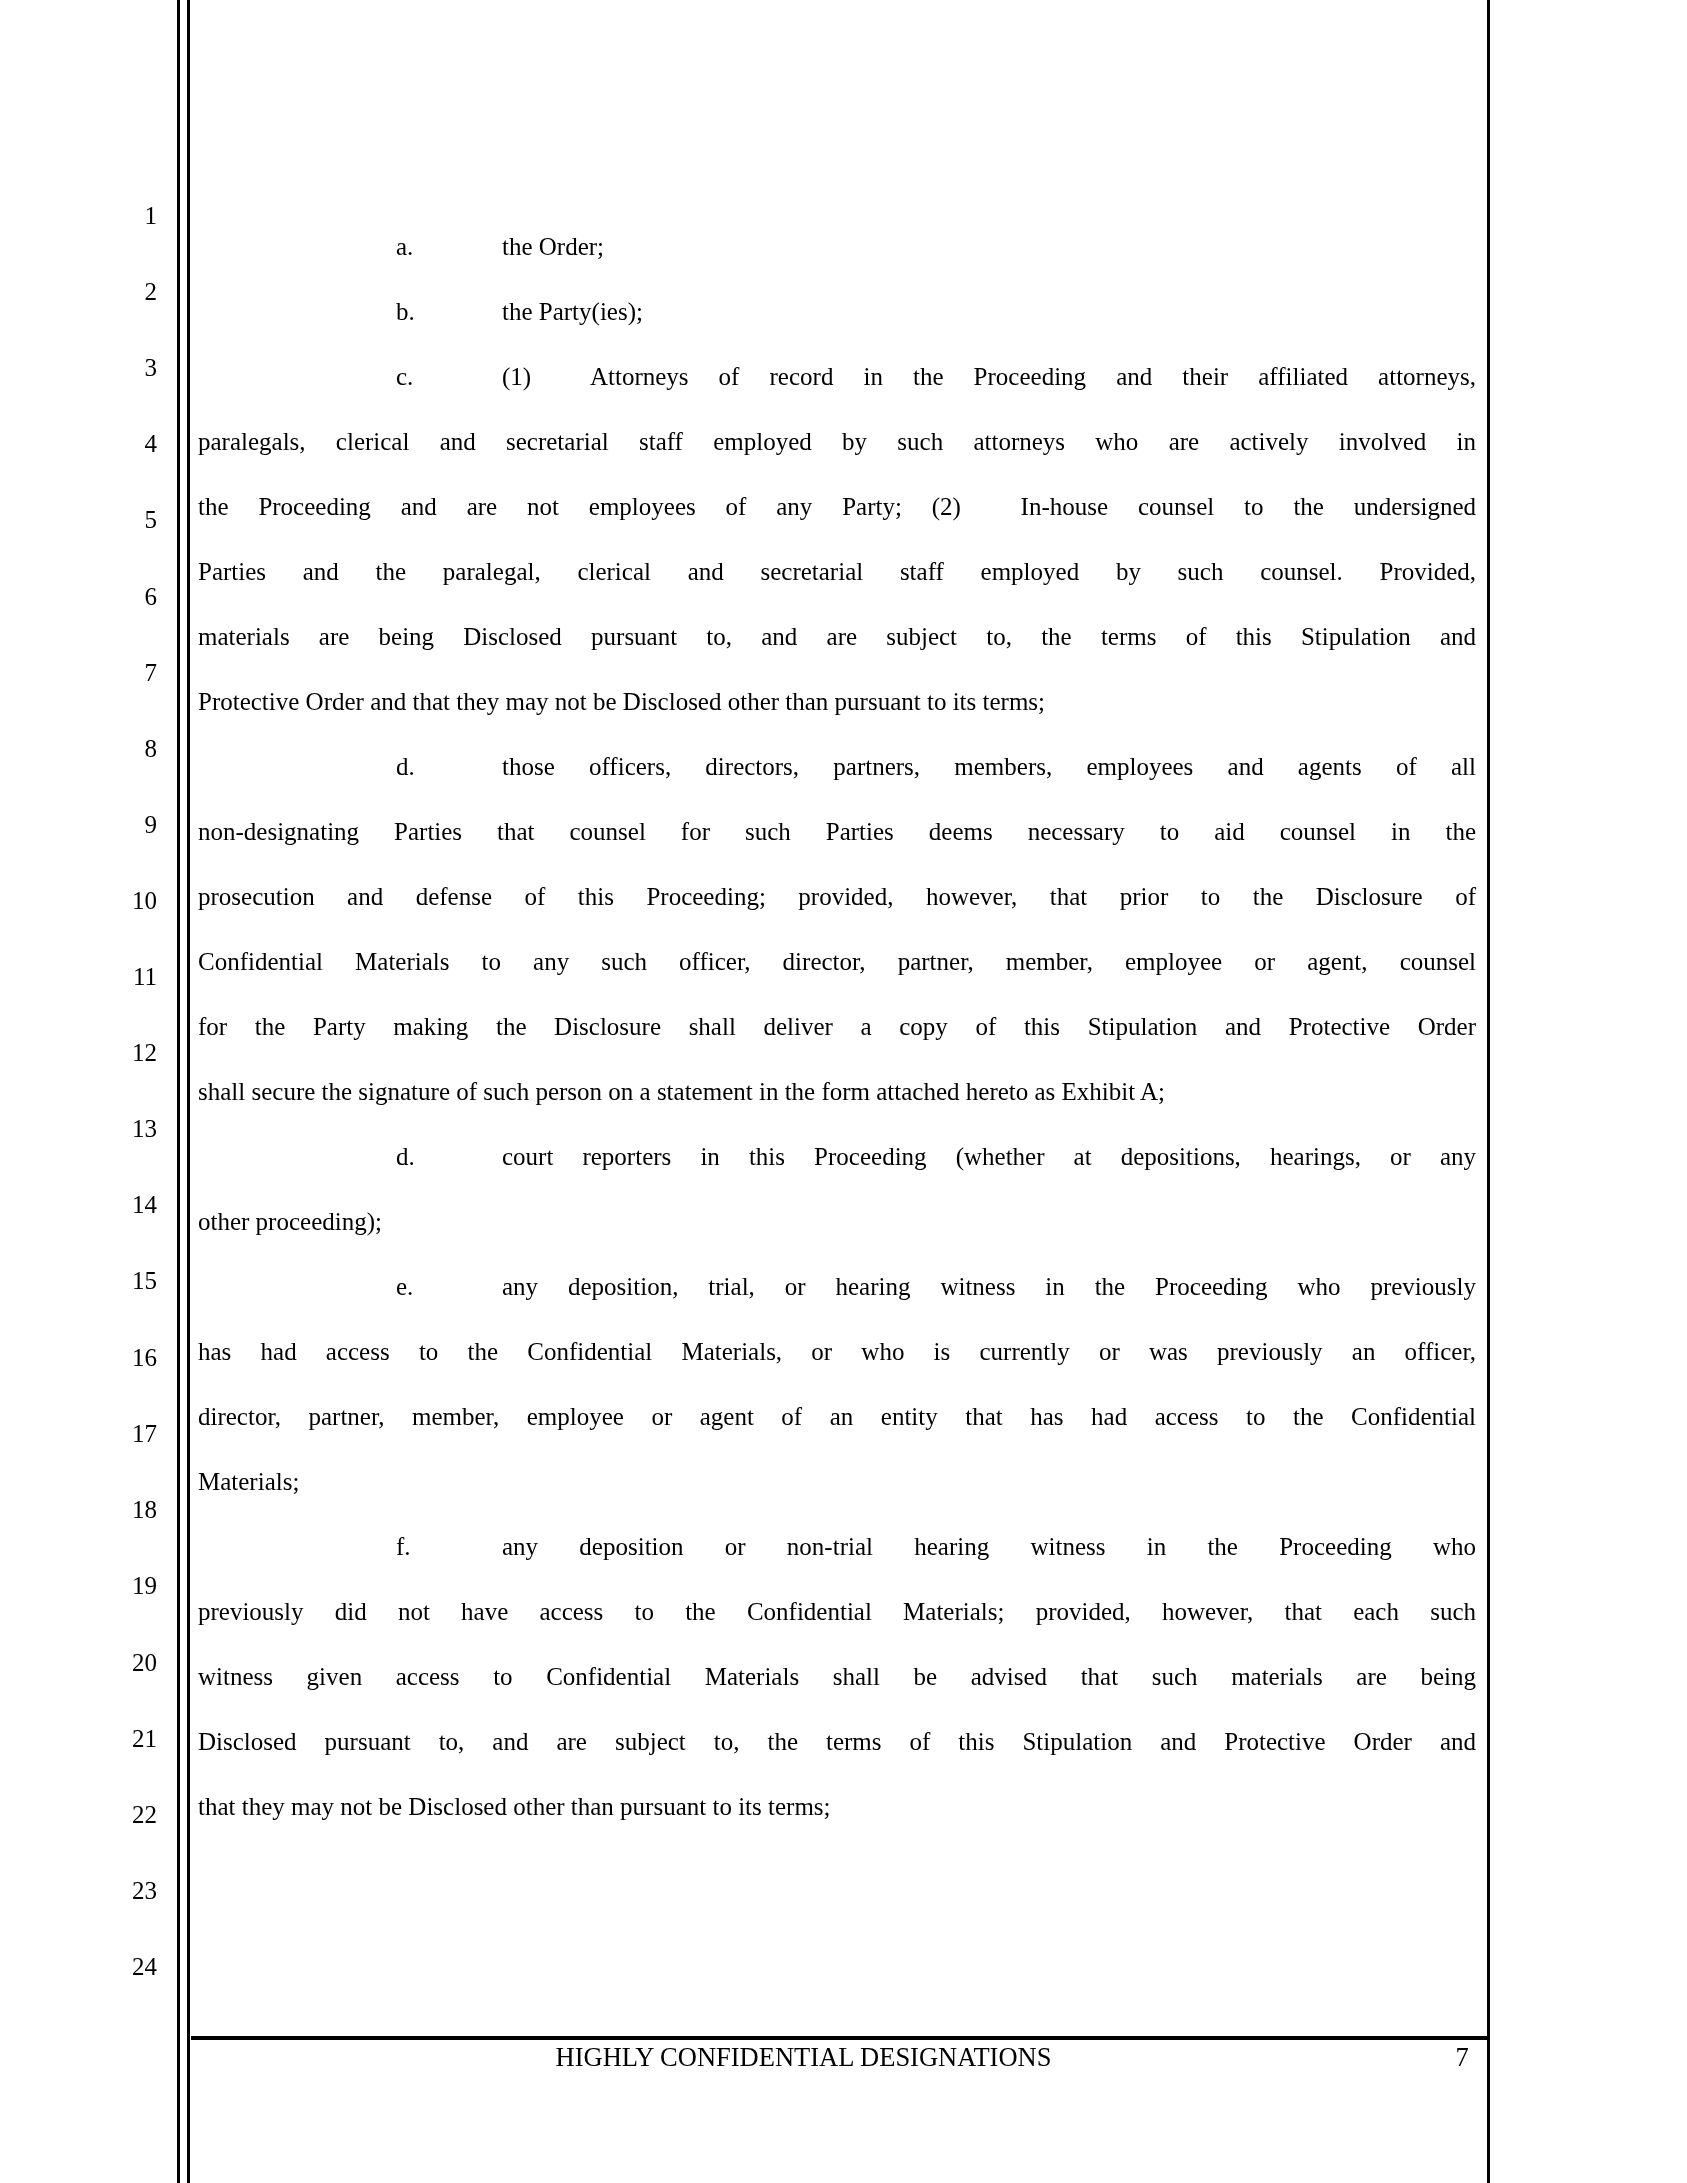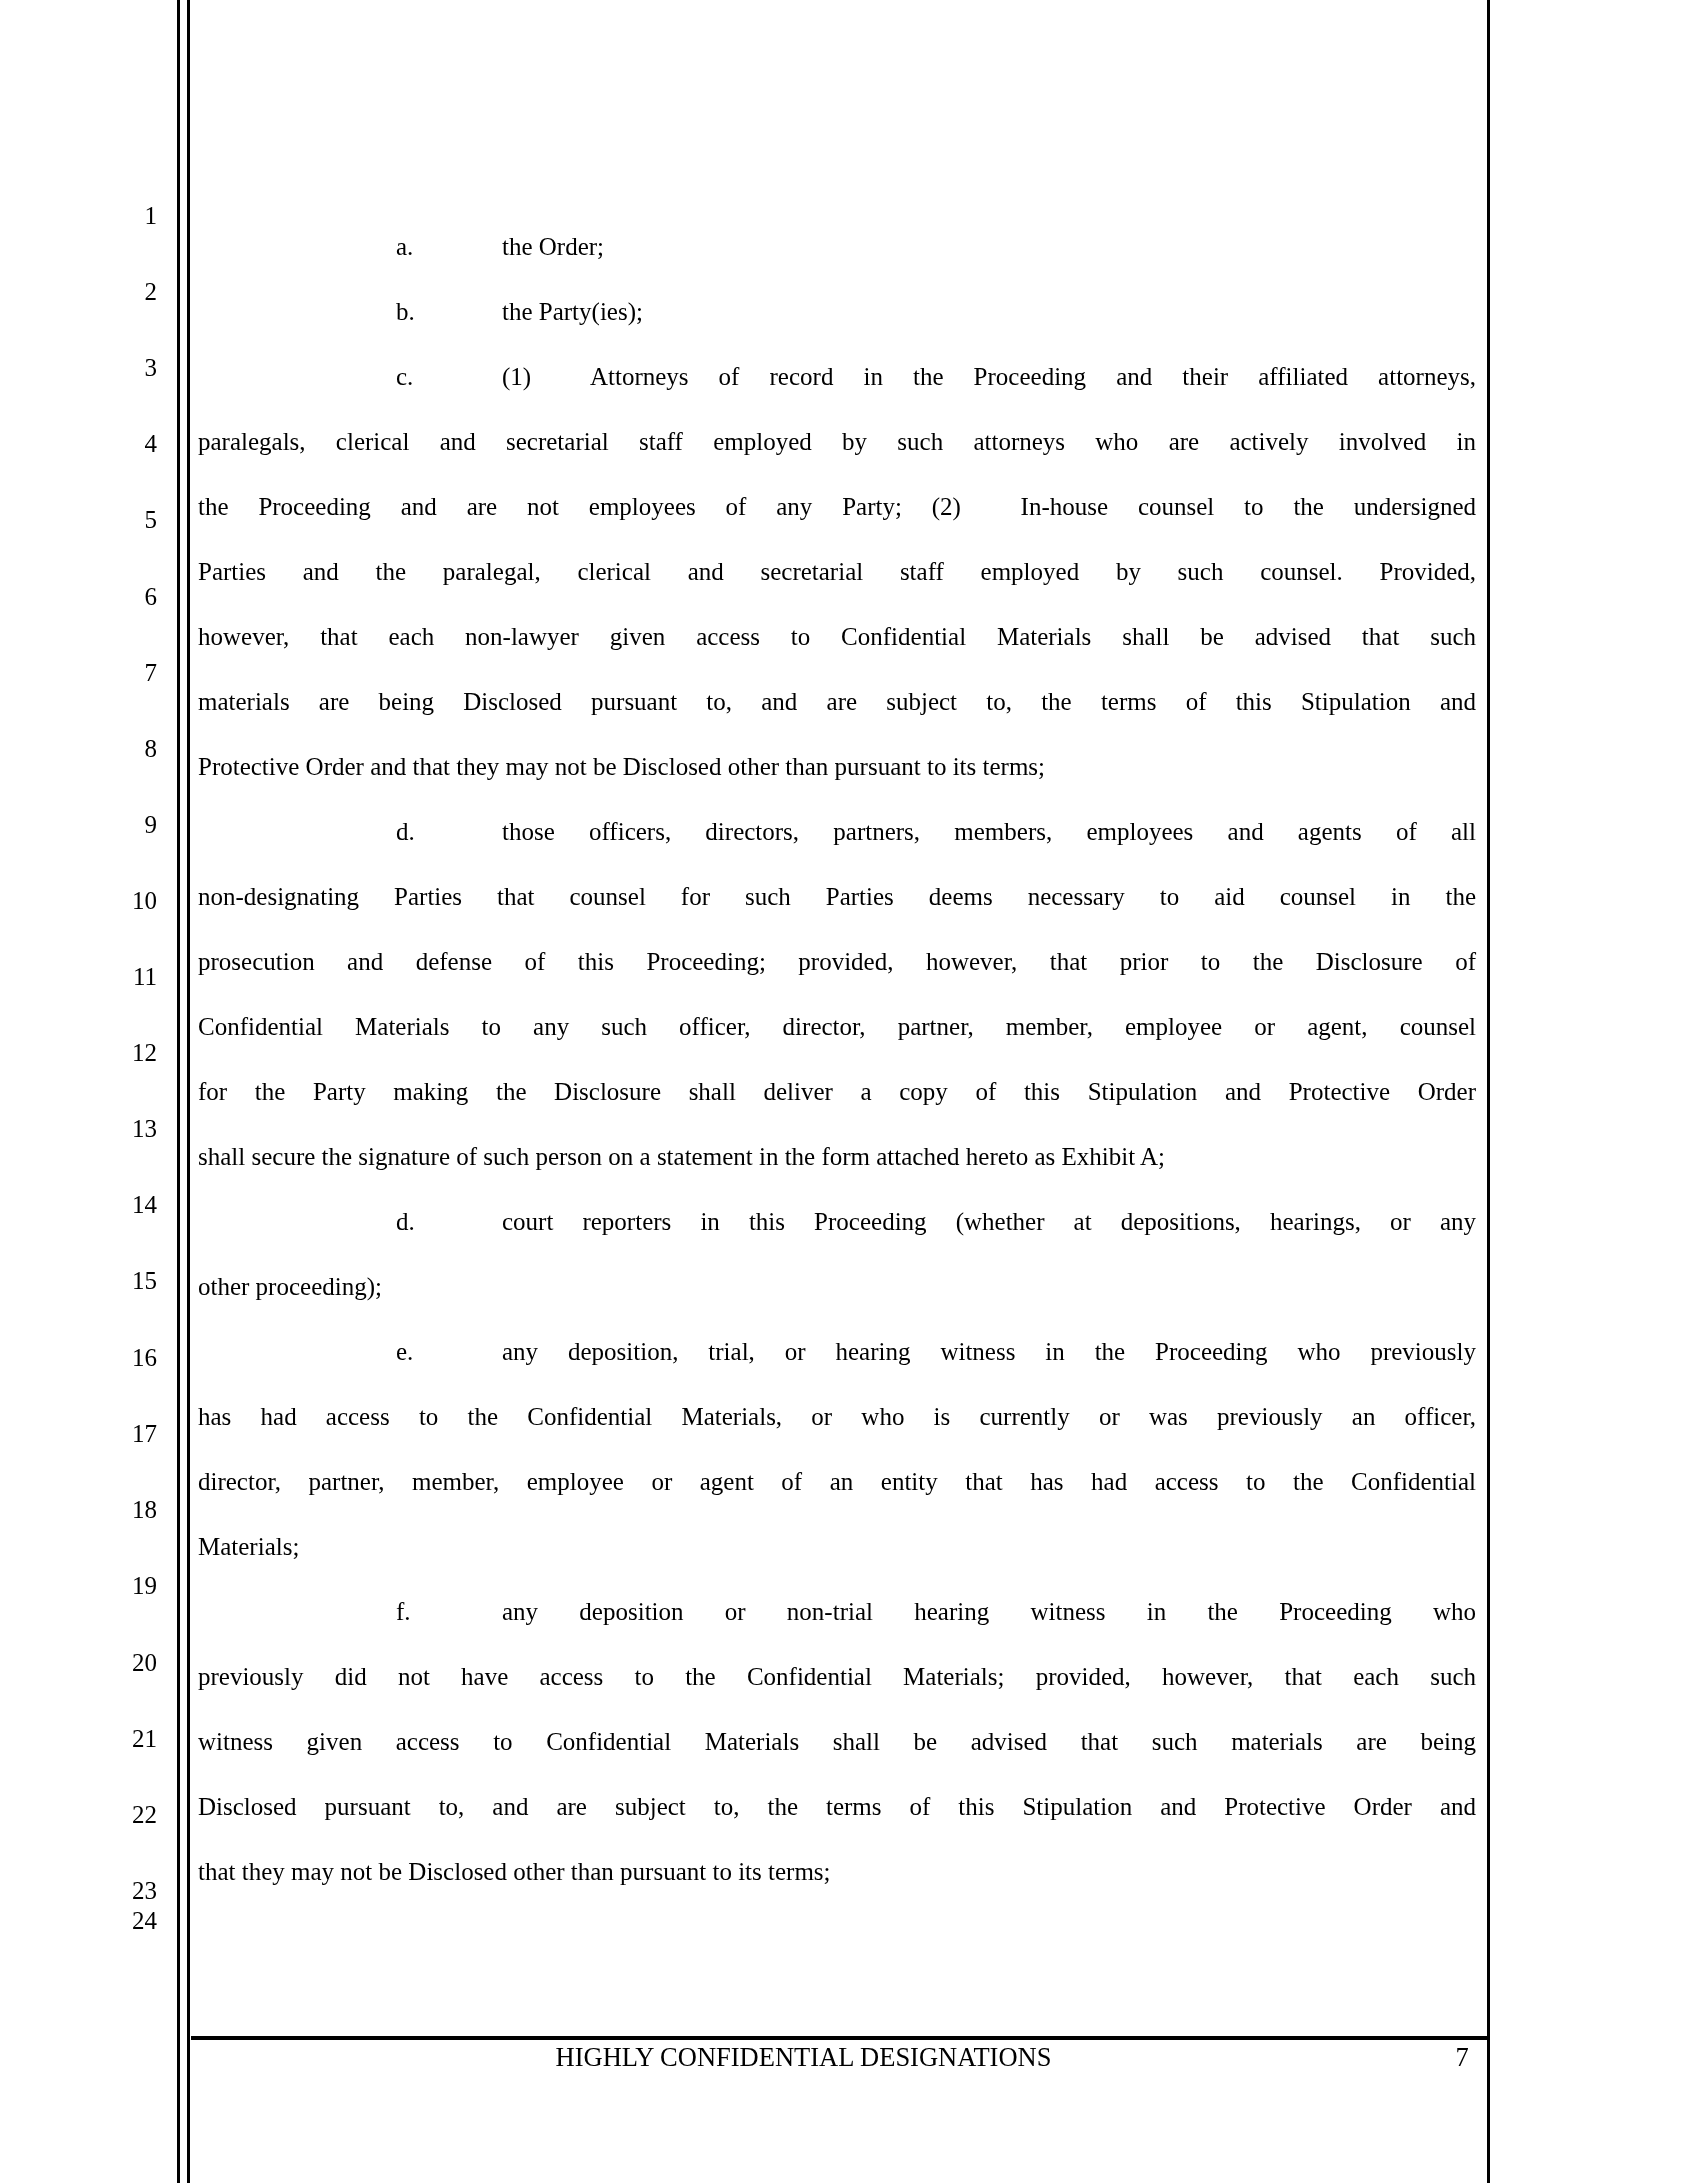--- a/index.html
+++ b/index.html
@@ -83,40 +83,39 @@
       <div class="lnum" style="top: 1172px;">14</div>
       <div class="lnum" style="top: 1248px;">15</div>
       <div class="lnum" style="top: 1325px;">16</div>
       <div class="lnum" style="top: 1401px;">17</div>
       <div class="lnum" style="top: 1477px;">18</div>
       <div class="lnum" style="top: 1553px;">19</div>
       <div class="lnum" style="top: 1630px;">20</div>
       <div class="lnum" style="top: 1706px; text-align: right;">21</div>
       <div class="lnum" style="top: 1782px; text-align: right;">22</div>
       <div class="lnum" style="top: 1858px;">23</div>
-      <div class="lnum" style="top: 1888px;">24</div>
+      <div class="lnum" style="top: 1934px;">24</div>
     </div>
 
   <div class="text-block" id="textblock">
       <div class="tln">
         <span class="ltr">a.</span>
         <span class="fl">the Order;</span>
       </div>
       <div class="tln">
         <span class="ltr">b.</span>
         <span class="fl">the Party(ies);</span>
       </div>
       <div class="tln j">
         <span class="ltr">c.</span>
         <span class="fl">(1)&nbsp; Attorneys of record in the Proceeding and their affiliated attorneys,</span>
       </div>
       <div class="tln j">paralegals, clerical and secretarial staff employed by such attorneys who are actively involved in</div>
       <div class="tln j">the Proceeding and are not employees of any Party; (2)&nbsp; In-house counsel to the undersigned</div>
       <div class="tln j">Parties and the paralegal, clerical and secretarial staff employed by such counsel. Provided,</div>
-      <div class="tln j">however, that each non-lawyer given access to Confidential Materials shall be advised that such</div>
       <div class="tln j">materials are being Disclosed pursuant to, and are subject to, the terms of this Stipulation and</div>
       <div class="tln">Protective Order and that they may not be Disclosed other than pursuant to its terms;</div>
       <div class="tln j">
         <span class="ltr">d.</span>
         <span class="fl">those officers, directors, partners, members, employees and agents of all</span>
       </div>
       <div class="tln j">non-designating Parties that counsel for such Parties deems necessary to aid counsel in the</div>
       <div class="tln j">prosecution and defense of this Proceeding; provided, however, that prior to the Disclosure of</div>
       <div class="tln j">Confidential Materials to any such officer, director, partner, member, employee or agent, counsel</div>
       <div class="tln j">for the Party making the Disclosure shall deliver a copy of this Stipulation and Protective Order</div>

